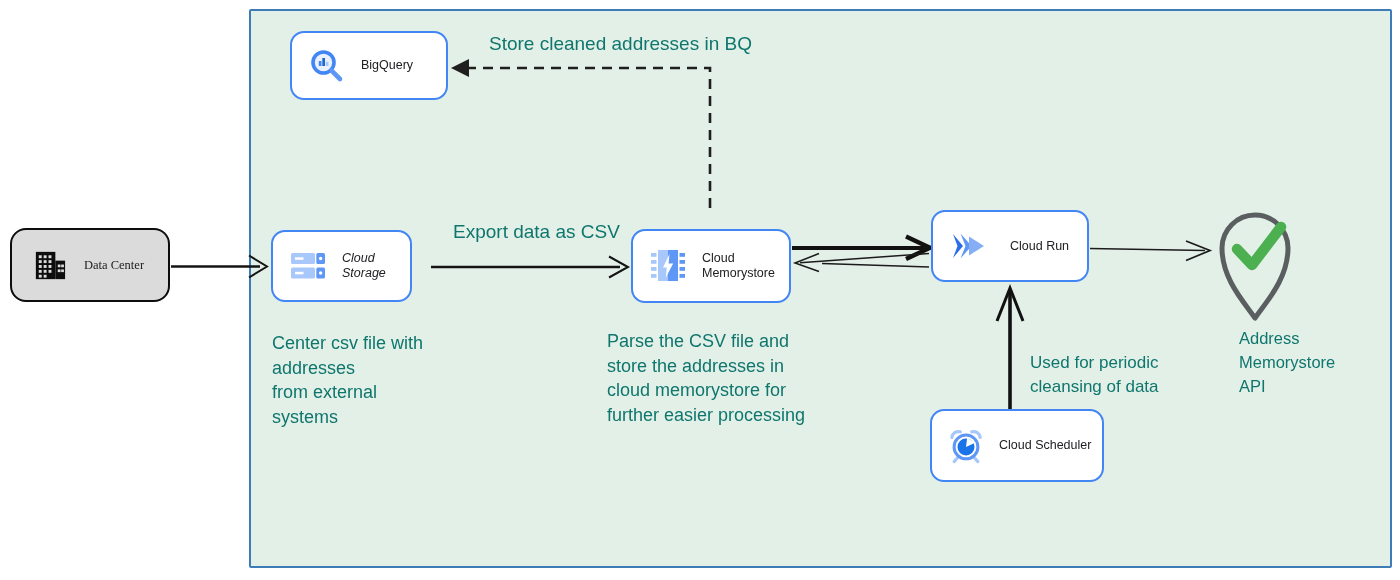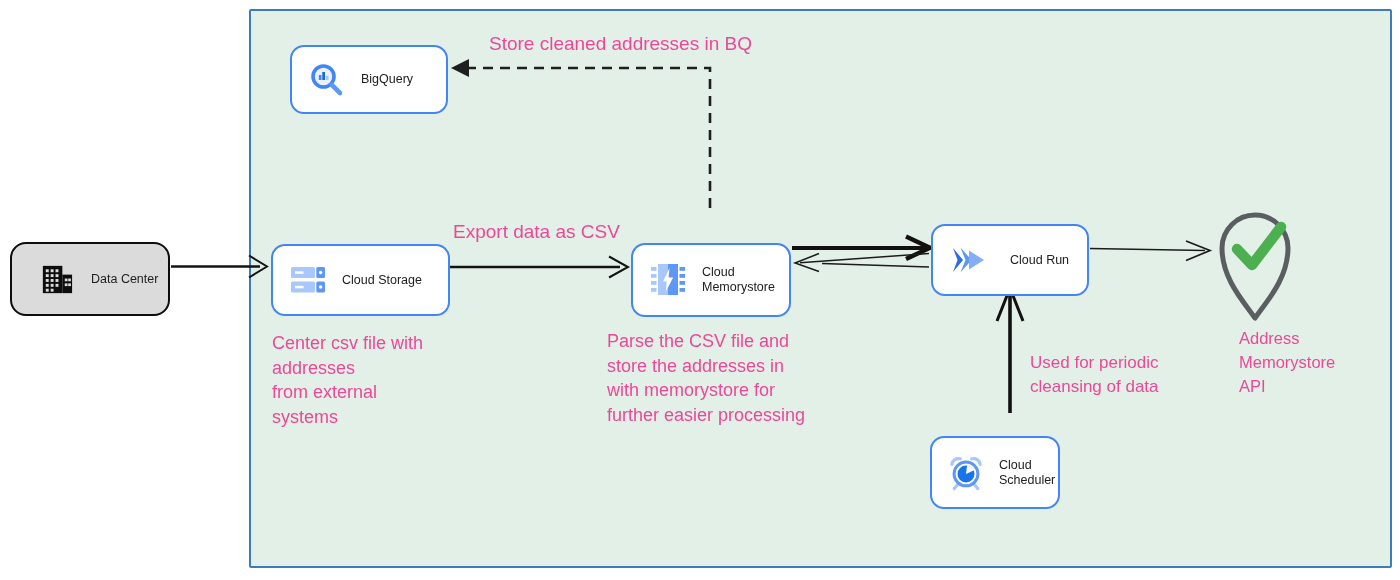--- a/index.html
+++ b/index.html
@@ -10,36 +10,36 @@
     overflow:hidden;
   }
   .boundary {
     position:absolute; left:249px; top:9px; width:1143px; height:559px;
     background:#E3F0E7; border:2px solid #3E7CB8; border-radius:2px;
     box-sizing:border-box;
   }
   .node {
     position:absolute; background:#ffffff; border:2px solid #4285F4;
     border-radius:14px; box-sizing:border-box;
-    display:flex; align-items:center; gap:16px; padding:0 8px 0 17px;margin-top:14px;
+    display:flex; align-items:center; gap:16px; padding:0 8px 0 17px;
   }
   .node-label { font-size:12.5px; color:#202124; line-height:15px; }
   #node-data-center {
     left:10px; top:228px; width:160px; height:74px;
     background:#DBDBDB; border:2.5px solid #0d0d0d; border-radius:16px;
-    padding-left:26px;
+    padding-left:19px;font-family:Liberation Serif, serif;
   }
   #node-bigquery      { left:290px; top:31px;  width:158px; height:69px; }
-  #node-cloud-storage { left:271px; top:230px; width:179px; height:72px; }
+  #node-cloud-storage { left:271px; top:230px; width:141px; height:72px;font-style:italic; }
   #node-memorystore   { left:631px; top:229px; width:160px; height:74px;align-items:center; }
   #node-cloud-run     { left:931px; top:210px; width:158px; height:72px;gap:24px; }
-  #node-scheduler     { left:930px; top:422px; width:130px; height:73px; }
+  #node-scheduler     { left:930px; top:409px; width:174px; height:73px; }
   .wrap-narrow { max-width:84px; }
 
-  .ann { position:absolute; color:#ec4899; white-space:pre-line; }
+  .ann { position:absolute; color:#0f766e; white-space:pre-line; }
   #ann-store    { left:489px;  top:33px;  font-size:19px; white-space:nowrap; }
   #ann-export   { left:453px;  top:221px; font-size:19px; white-space:nowrap; }
   #ann-upload   { left:272px;  top:331px; font-size:18px;   line-height:24.5px; }
   #ann-parse    { left:607px;  top:329px; font-size:18px;   line-height:24.5px; }
   #ann-periodic { left:1030px; top:351px; font-size:17px; line-height:24px; }
   #ann-address  { left:1239px; top:326px; font-size:16.5px; line-height:24px; }
 
   svg.overlay { position:absolute; left:0; top:0; pointer-events:none; }
   .icon { flex:0 0 auto; }
 </style>
@@ -191,18 +191,18 @@
 </div>
 
 <div class="ann" id="ann-store">Store cleaned addresses in BQ</div>
 <div class="ann" id="ann-export">Export data as CSV</div>
 <div class="ann" id="ann-upload">Center csv file with
 addresses
 from external
 systems</div>
 <div class="ann" id="ann-parse">Parse the CSV file and
 store the addresses in
-with  memorystore for
+cloud  memorystore for
 further easier processing</div>
 <div class="ann" id="ann-periodic">Used for periodic
 cleansing of data</div>
 <div class="ann" id="ann-address">Address Memorystore
 API</div>
 
 </body></html>

